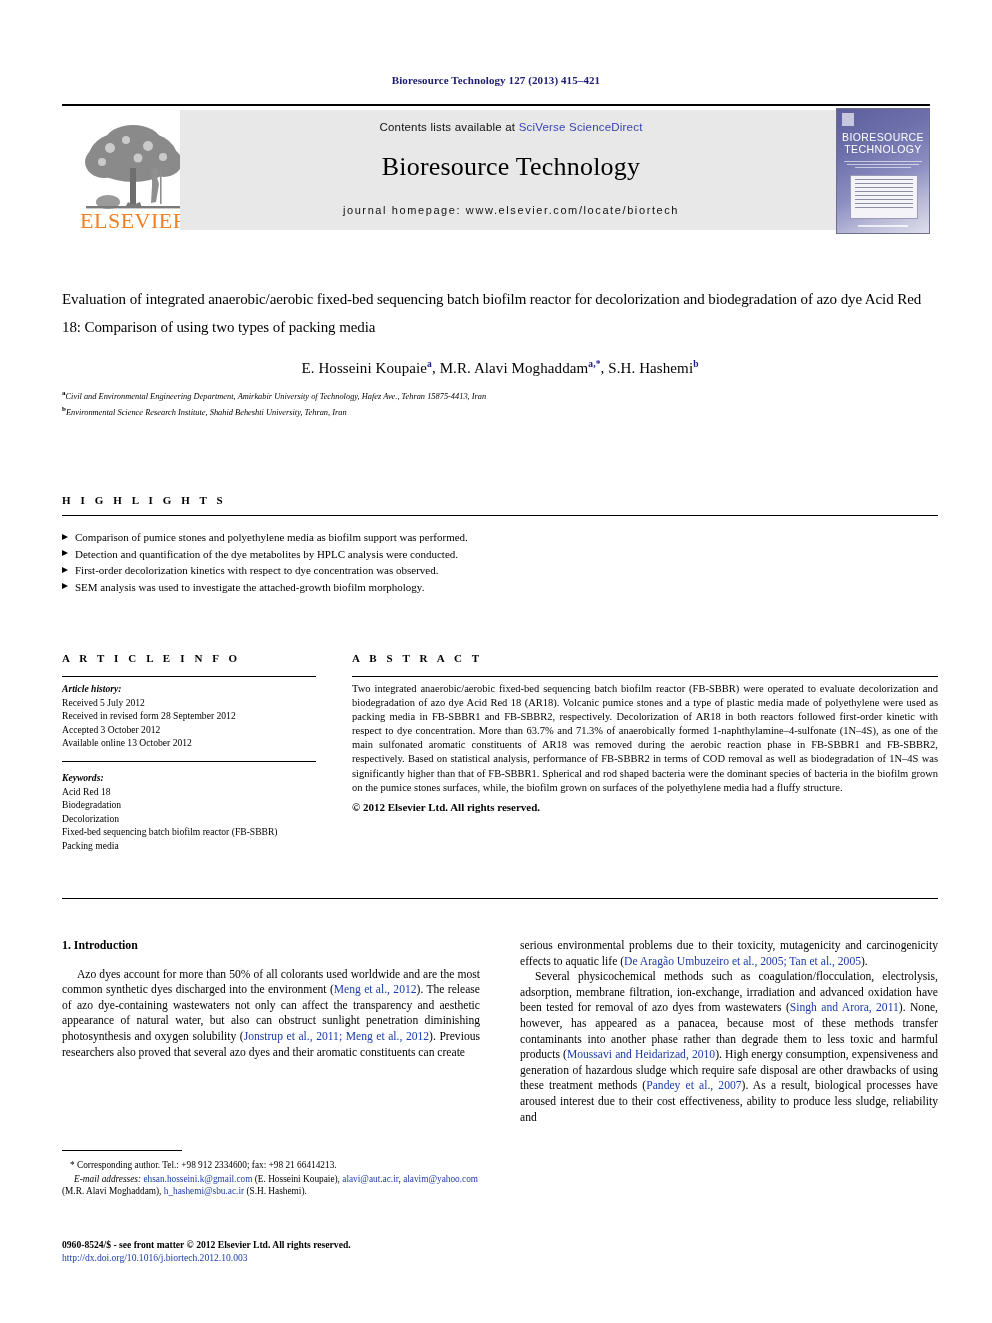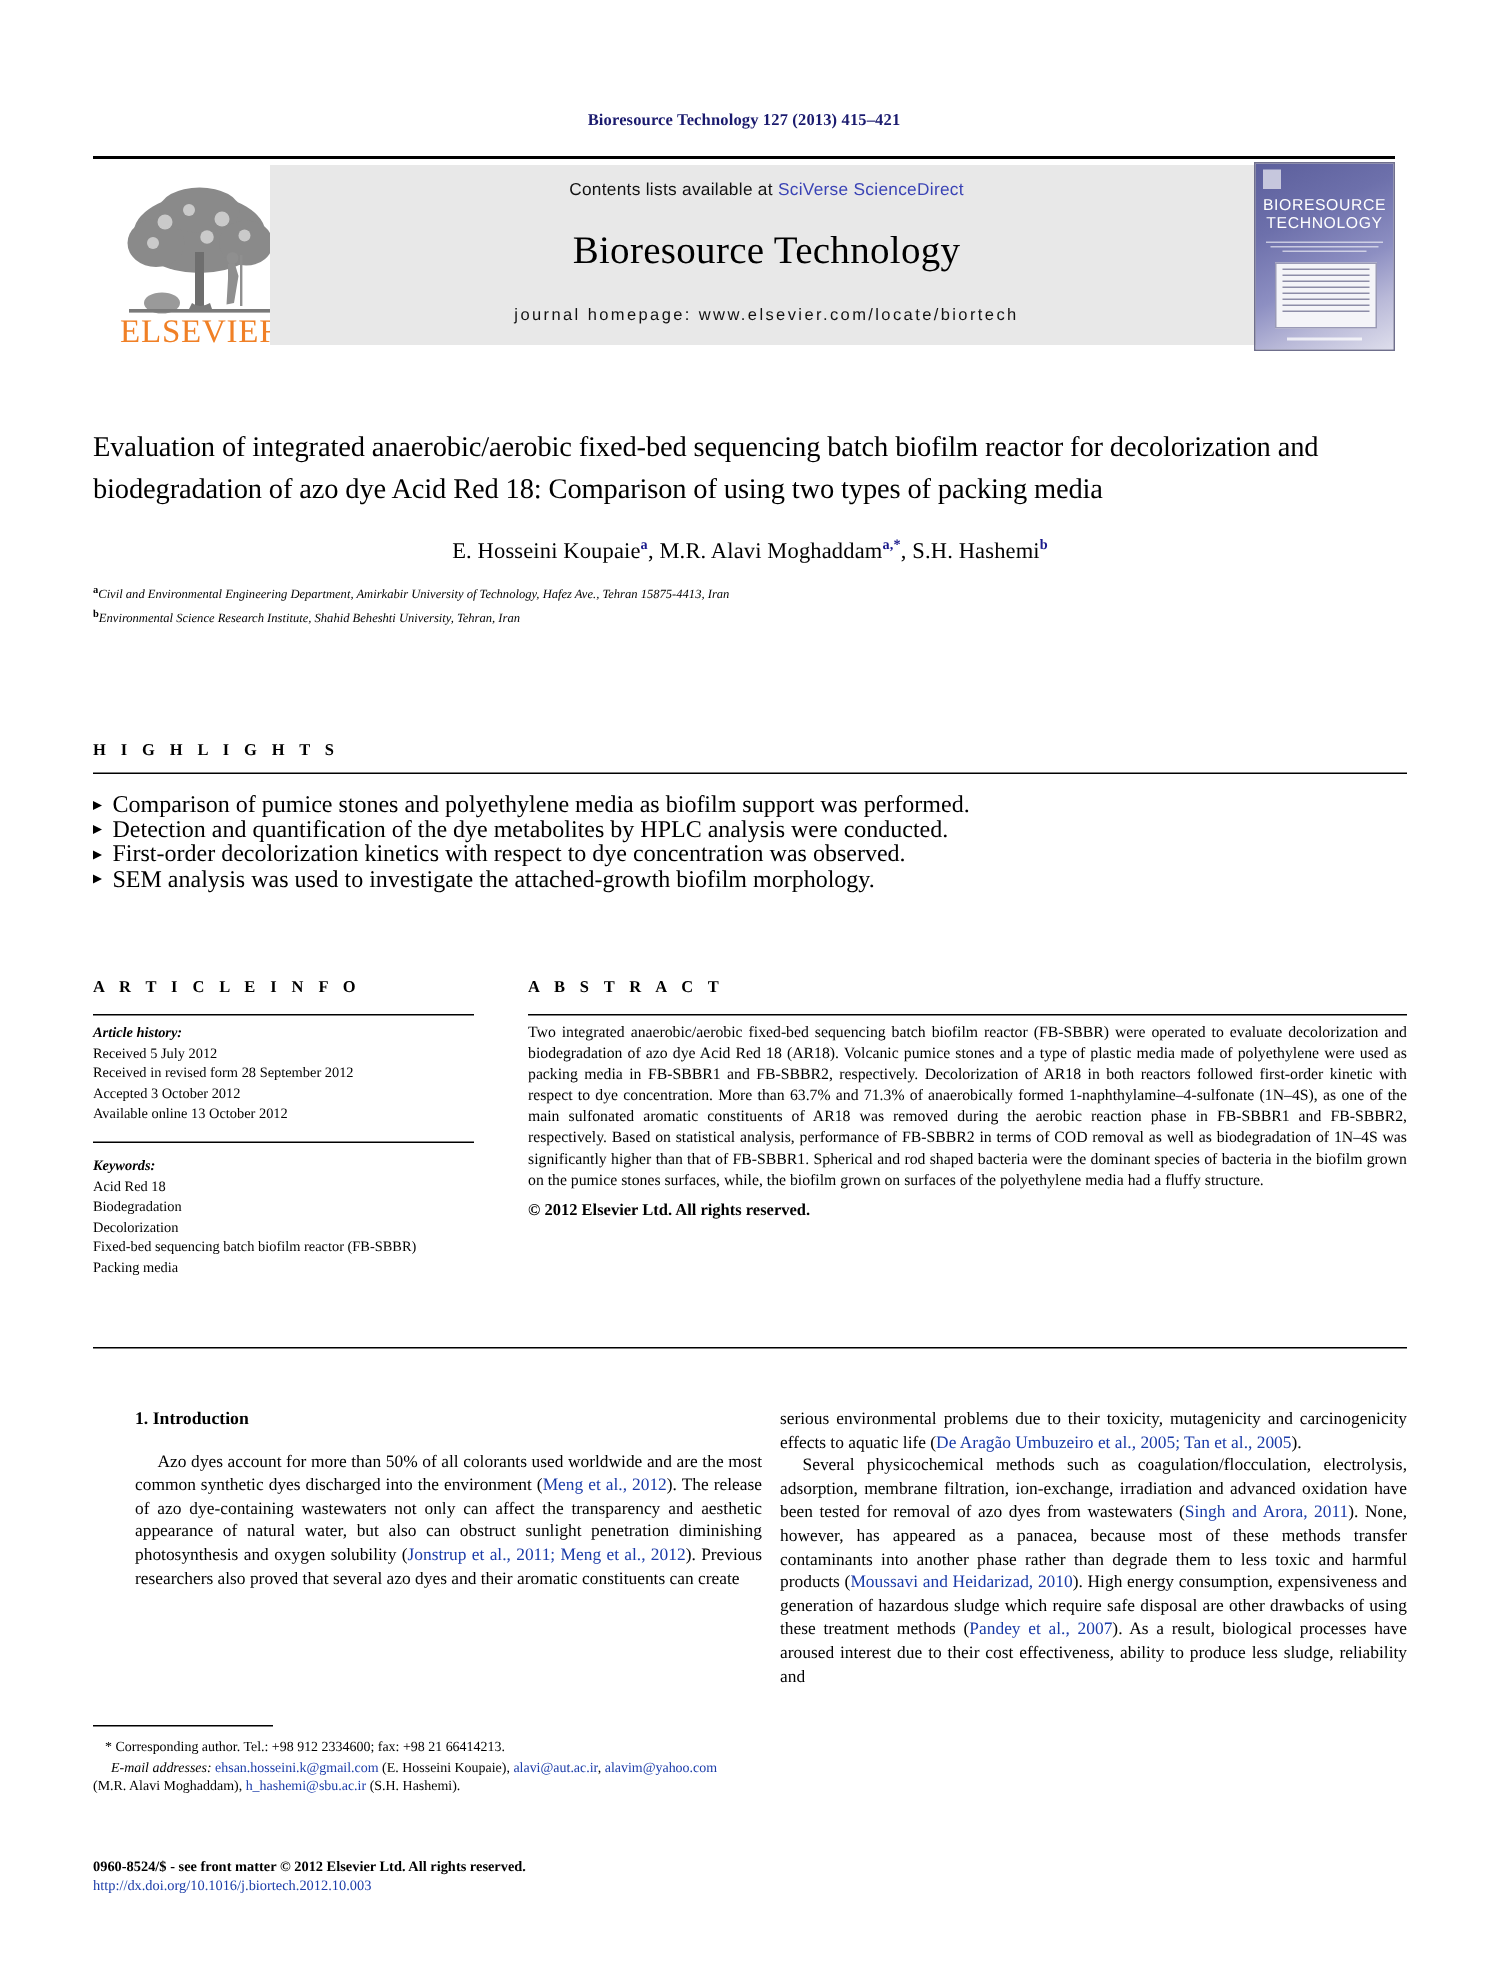--- a/index.html
+++ b/index.html
@@ -150,21 +150,21 @@
     width: 70%;
   }
 
   
   .title-block {
     position: absolute;
     left: 62px; top: 285px;
     width: 876px;
   }
   .art-title {
-    font-size: 19px;
+    font-size: 15px;
     line-height: 28px;
     font-weight: normal;
     margin: 0;
     letter-spacing: -.1px;
   }
   .authors {
     margin-top: 18px;
     font-size: 15px;
     letter-spacing: .1px;
     text-align: center;
@@ -197,21 +197,21 @@
     width: 876px;
   }
   .hl-rule {
     border-top: 1.5px solid #000;
     margin-top: 9px;
   }
   .hl-list {
     margin: 13px 0 0 0;
     padding: 0;
     list-style: none;
-    font-size: 16px;
+    font-size: 11px;
     line-height: 16.6px;
   }
   .hl-list li {
     position: relative;
     padding-left: 13px;
   }
   .hl-list li .tri {
     position: absolute;
     left: 0; top: 4.5px;
     width: 0; height: 0;
@@ -284,21 +284,21 @@
     height: 330px;
   }
   .bcol {
     position: absolute;
     top: 0;
     width: 418px;
     font-size: 11.6px;
     line-height: 15.6px;
     text-align: justify;
   }
-  .bcol.left  { left: 0; margin-left: 28px; }
+  .bcol.left  { left: 0; }
   .bcol.right { left: 458px; }
   .sec-h {
     font-size: 11.8px;
     font-weight: bold;
     margin: 0 0 13px 0;
   }
   .bcol p { margin: 0; text-indent: 15px; }
   .cite { color: #1a3ba8; }
 
   

